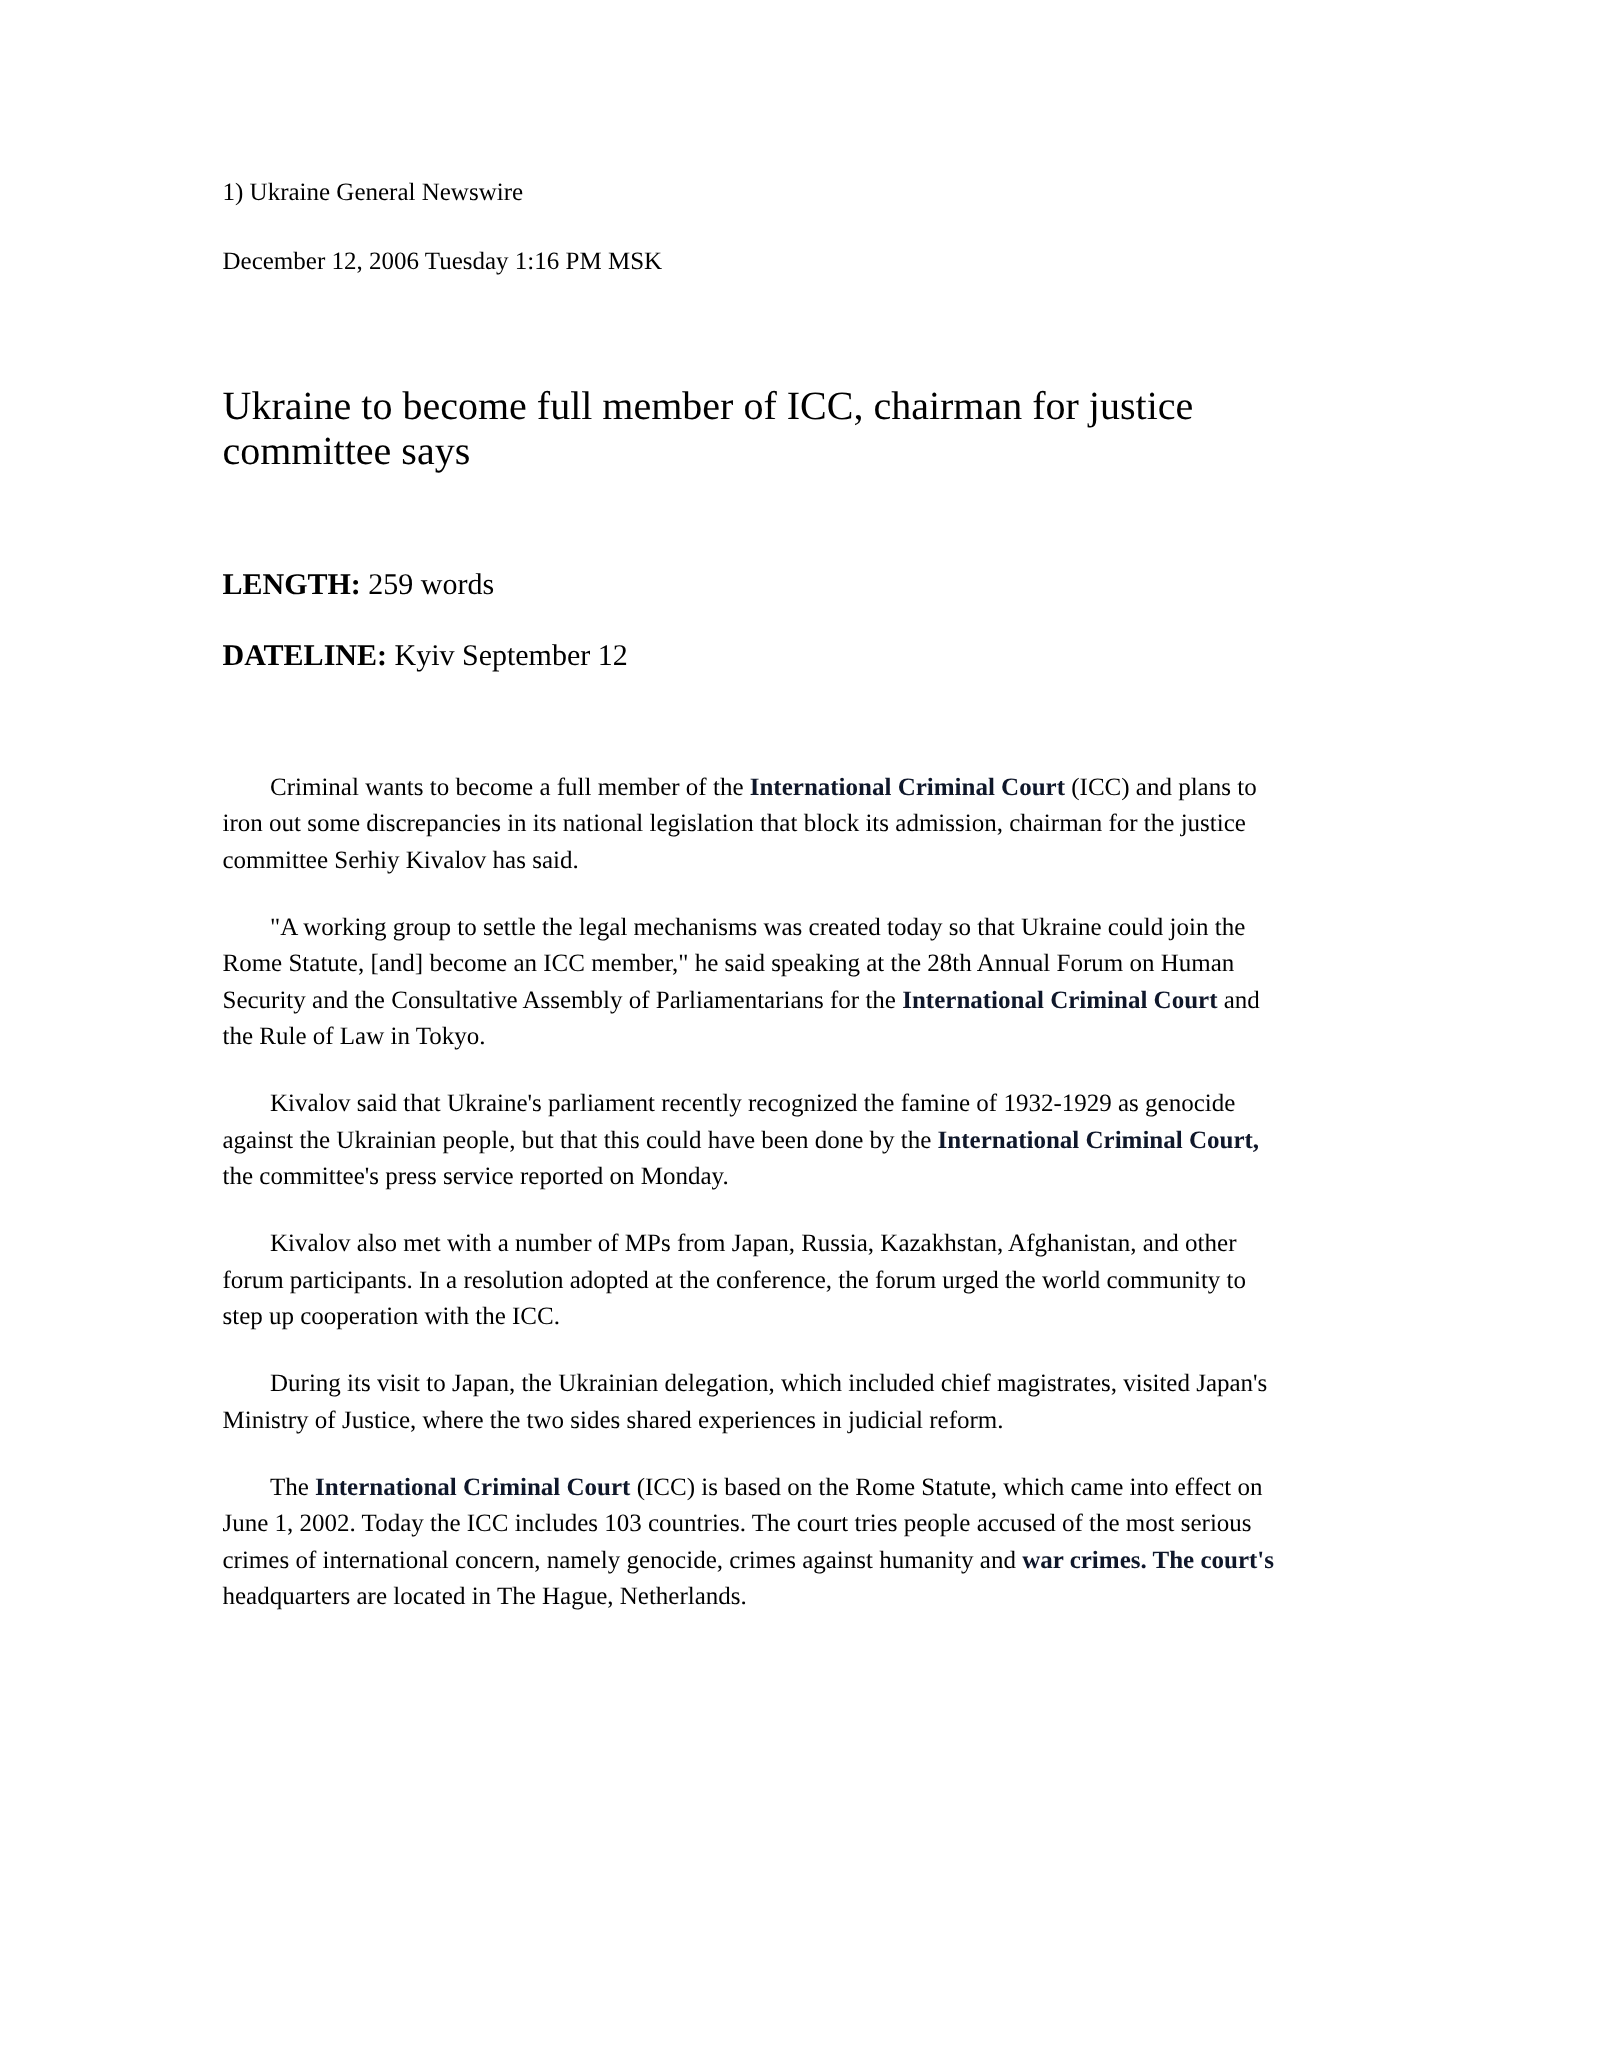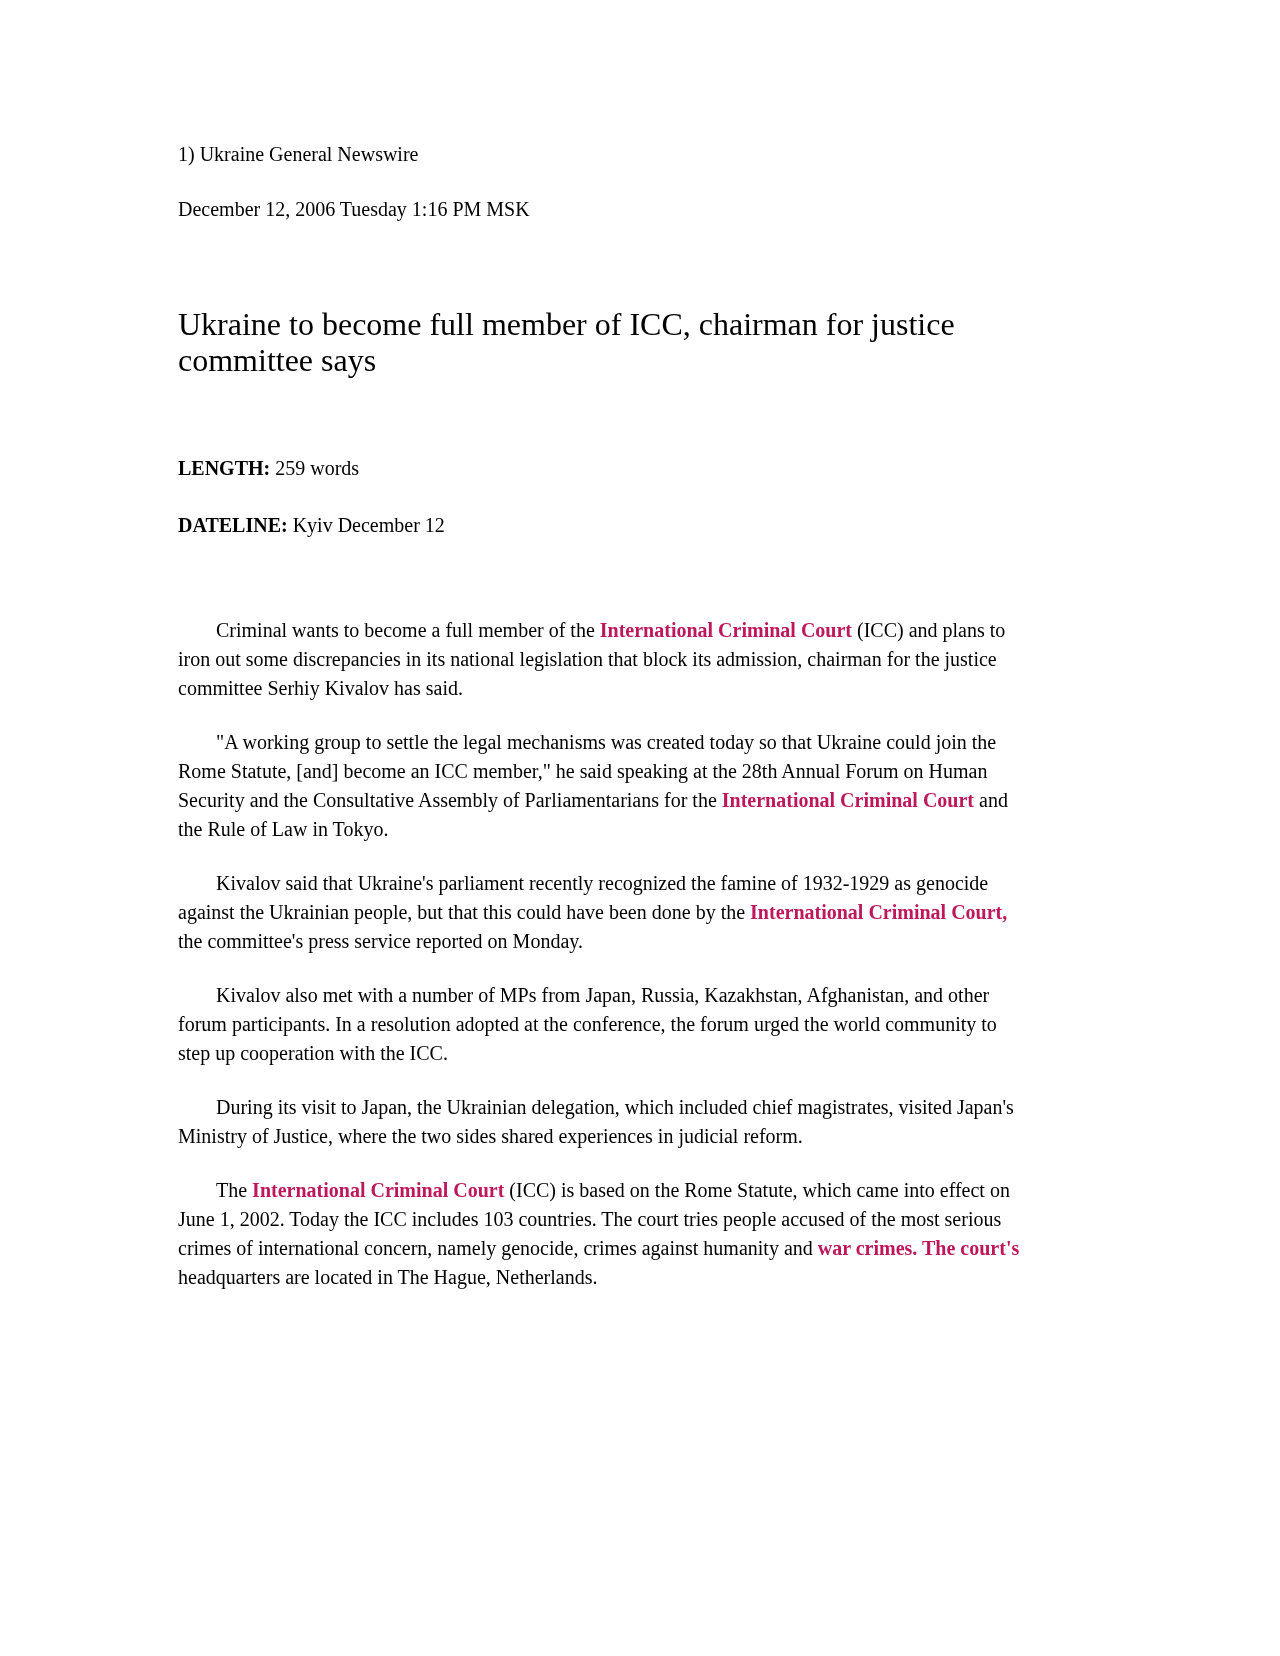--- a/index.html
+++ b/index.html
@@ -33,58 +33,58 @@
     font-size: 32px;
     font-weight: normal;
     line-height: 36px;
     margin: 0;
     margin-top: 82px;
   }
   .meta-block {
     margin-top: 76px;
   }
   .meta-line {
-    font-size: 20px;
+    font-size: 24px;
     line-height: 29px;
     margin: 0;
   }
   .meta-line + .meta-line {
     margin-top: 28px;
   }
   .meta-label {
     font-weight: bold;
   }
   .article-body {
     margin-top: 76px;
   }
   .para {
     font-size: 20px;
     line-height: 29px;
     margin: 0 0 25px 0;
     text-indent: 38px;
   }
   .redbold {
-    color: #be185d;
+    color: #0f172a;
     font-weight: bold;
   }
 </style>
 </head>
 <body>
 
 <div class="page">
 
   <p class="header-line">1) Ukraine General Newswire</p>
 
   <p class="header-line header-date">December 12, 2006 Tuesday 1:16 PM MSK</p>
 
   <h1 class="headline">Ukraine to become full member of ICC, chairman for justice committee says</h1>
 
   <div class="meta-block">
     <p class="meta-line"><span class="meta-label">LENGTH:</span> <span>259 words</span></p>
-    <p class="meta-line"><span class="meta-label">DATELINE:</span> <span>Kyiv December 12</span></p>
+    <p class="meta-line"><span class="meta-label">DATELINE:</span> <span>Kyiv September 12</span></p>
   </div>
 
   <div class="article-body">
       <p class="para"><span>Criminal wants to become a full member of the </span><span class="redbold">International Criminal Court</span><span> (ICC) and plans to iron out some discrepancies in its national legislation that block its admission, chairman for the justice committee Serhiy Kivalov has said.</span></p>
       <p class="para"><span>"A working group to settle the legal mechanisms was created today so that Ukraine could join the Rome Statute, [and] become an ICC member," he said speaking at the 28th Annual Forum on Human Security and the Consultative Assembly of Parliamentarians for the </span><span class="redbold">International Criminal Court</span><span> and the Rule of Law in Tokyo.</span></p>
       <p class="para"><span>Kivalov said that Ukraine's parliament recently recognized the famine of 1932-1929 as genocide against the Ukrainian people, but that this could have been done by the </span><span class="redbold">International Criminal Court,</span><span> the committee's press service reported on Monday.</span></p>
       <p class="para"><span>Kivalov also met with a number of MPs from Japan, Russia, Kazakhstan, Afghanistan, and other forum participants. In a resolution adopted at the conference, the forum urged the world community to step up cooperation with the ICC.</span></p>
       <p class="para"><span>During its visit to Japan, the Ukrainian delegation, which included chief magistrates, visited Japan's Ministry of Justice, where the two sides shared experiences in judicial reform.</span></p>
       <p class="para"><span>The </span><span class="redbold">International Criminal Court</span><span> (ICC) is based on the Rome Statute, which came into effect on June 1, 2002. Today the ICC includes 103 countries. The court tries people accused of the most serious crimes of international concern, namely genocide, crimes against humanity and </span><span class="redbold">war crimes. The court's</span><span> headquarters are located in The Hague, Netherlands.</span></p>
     </div>

